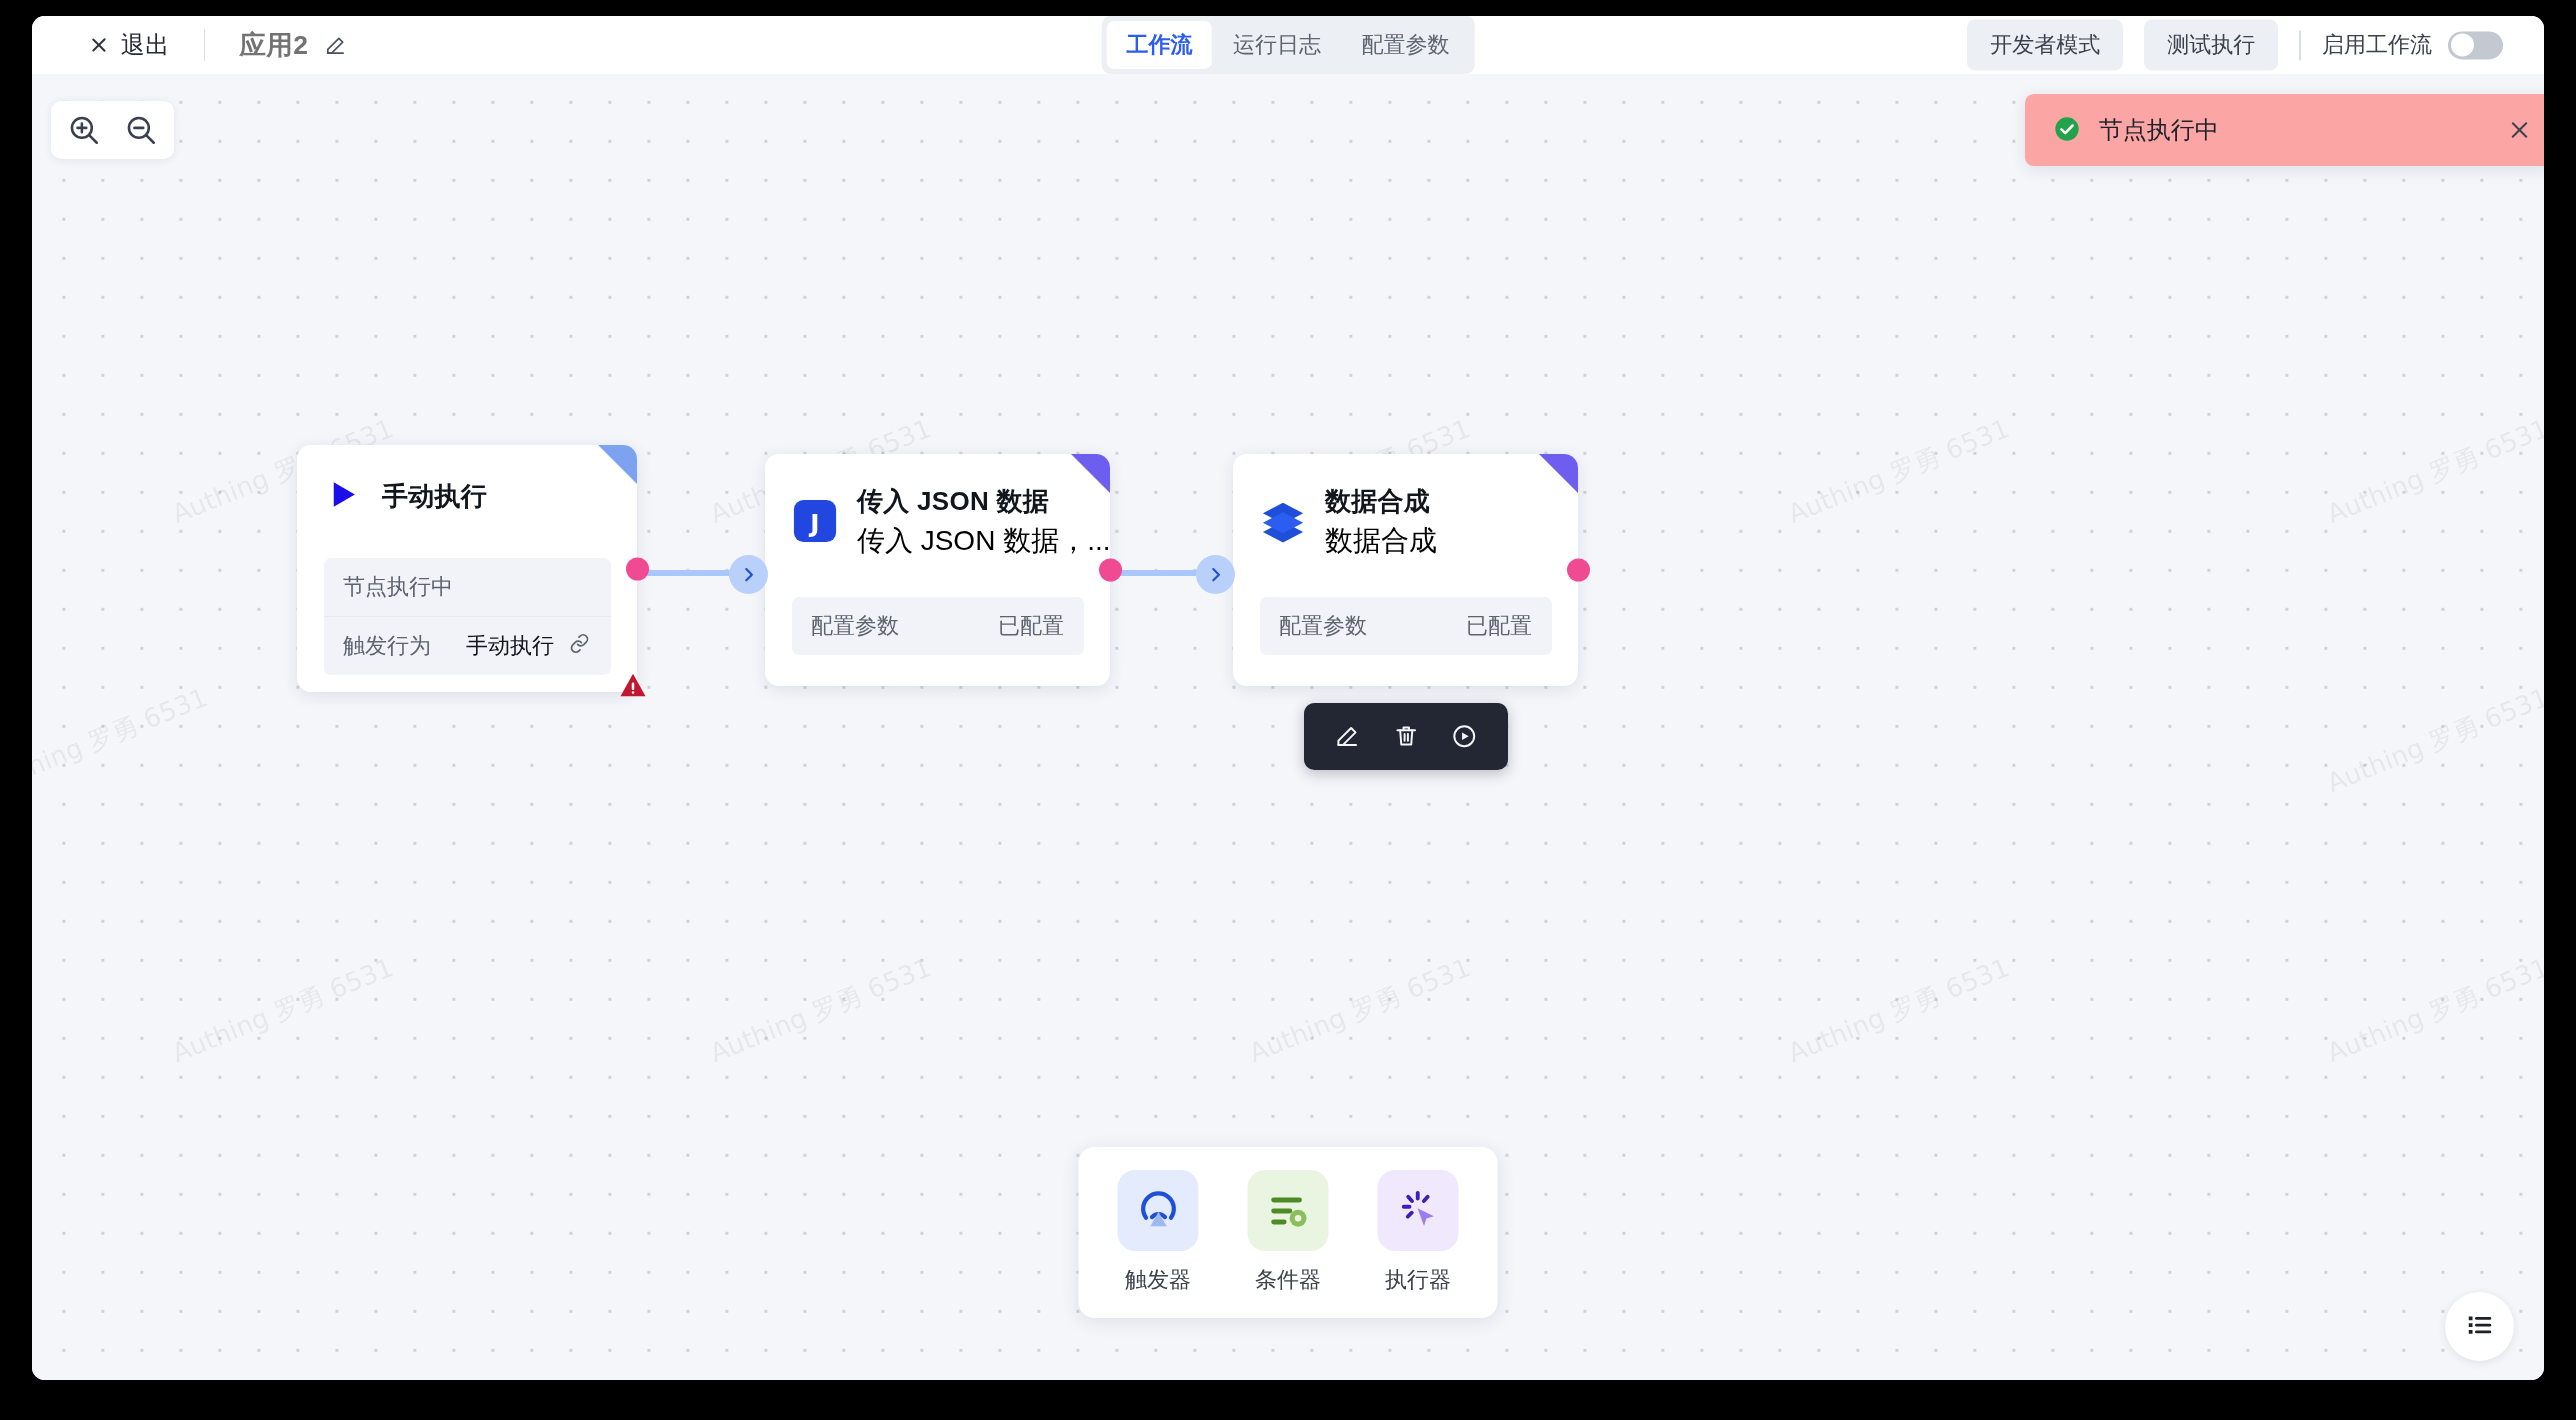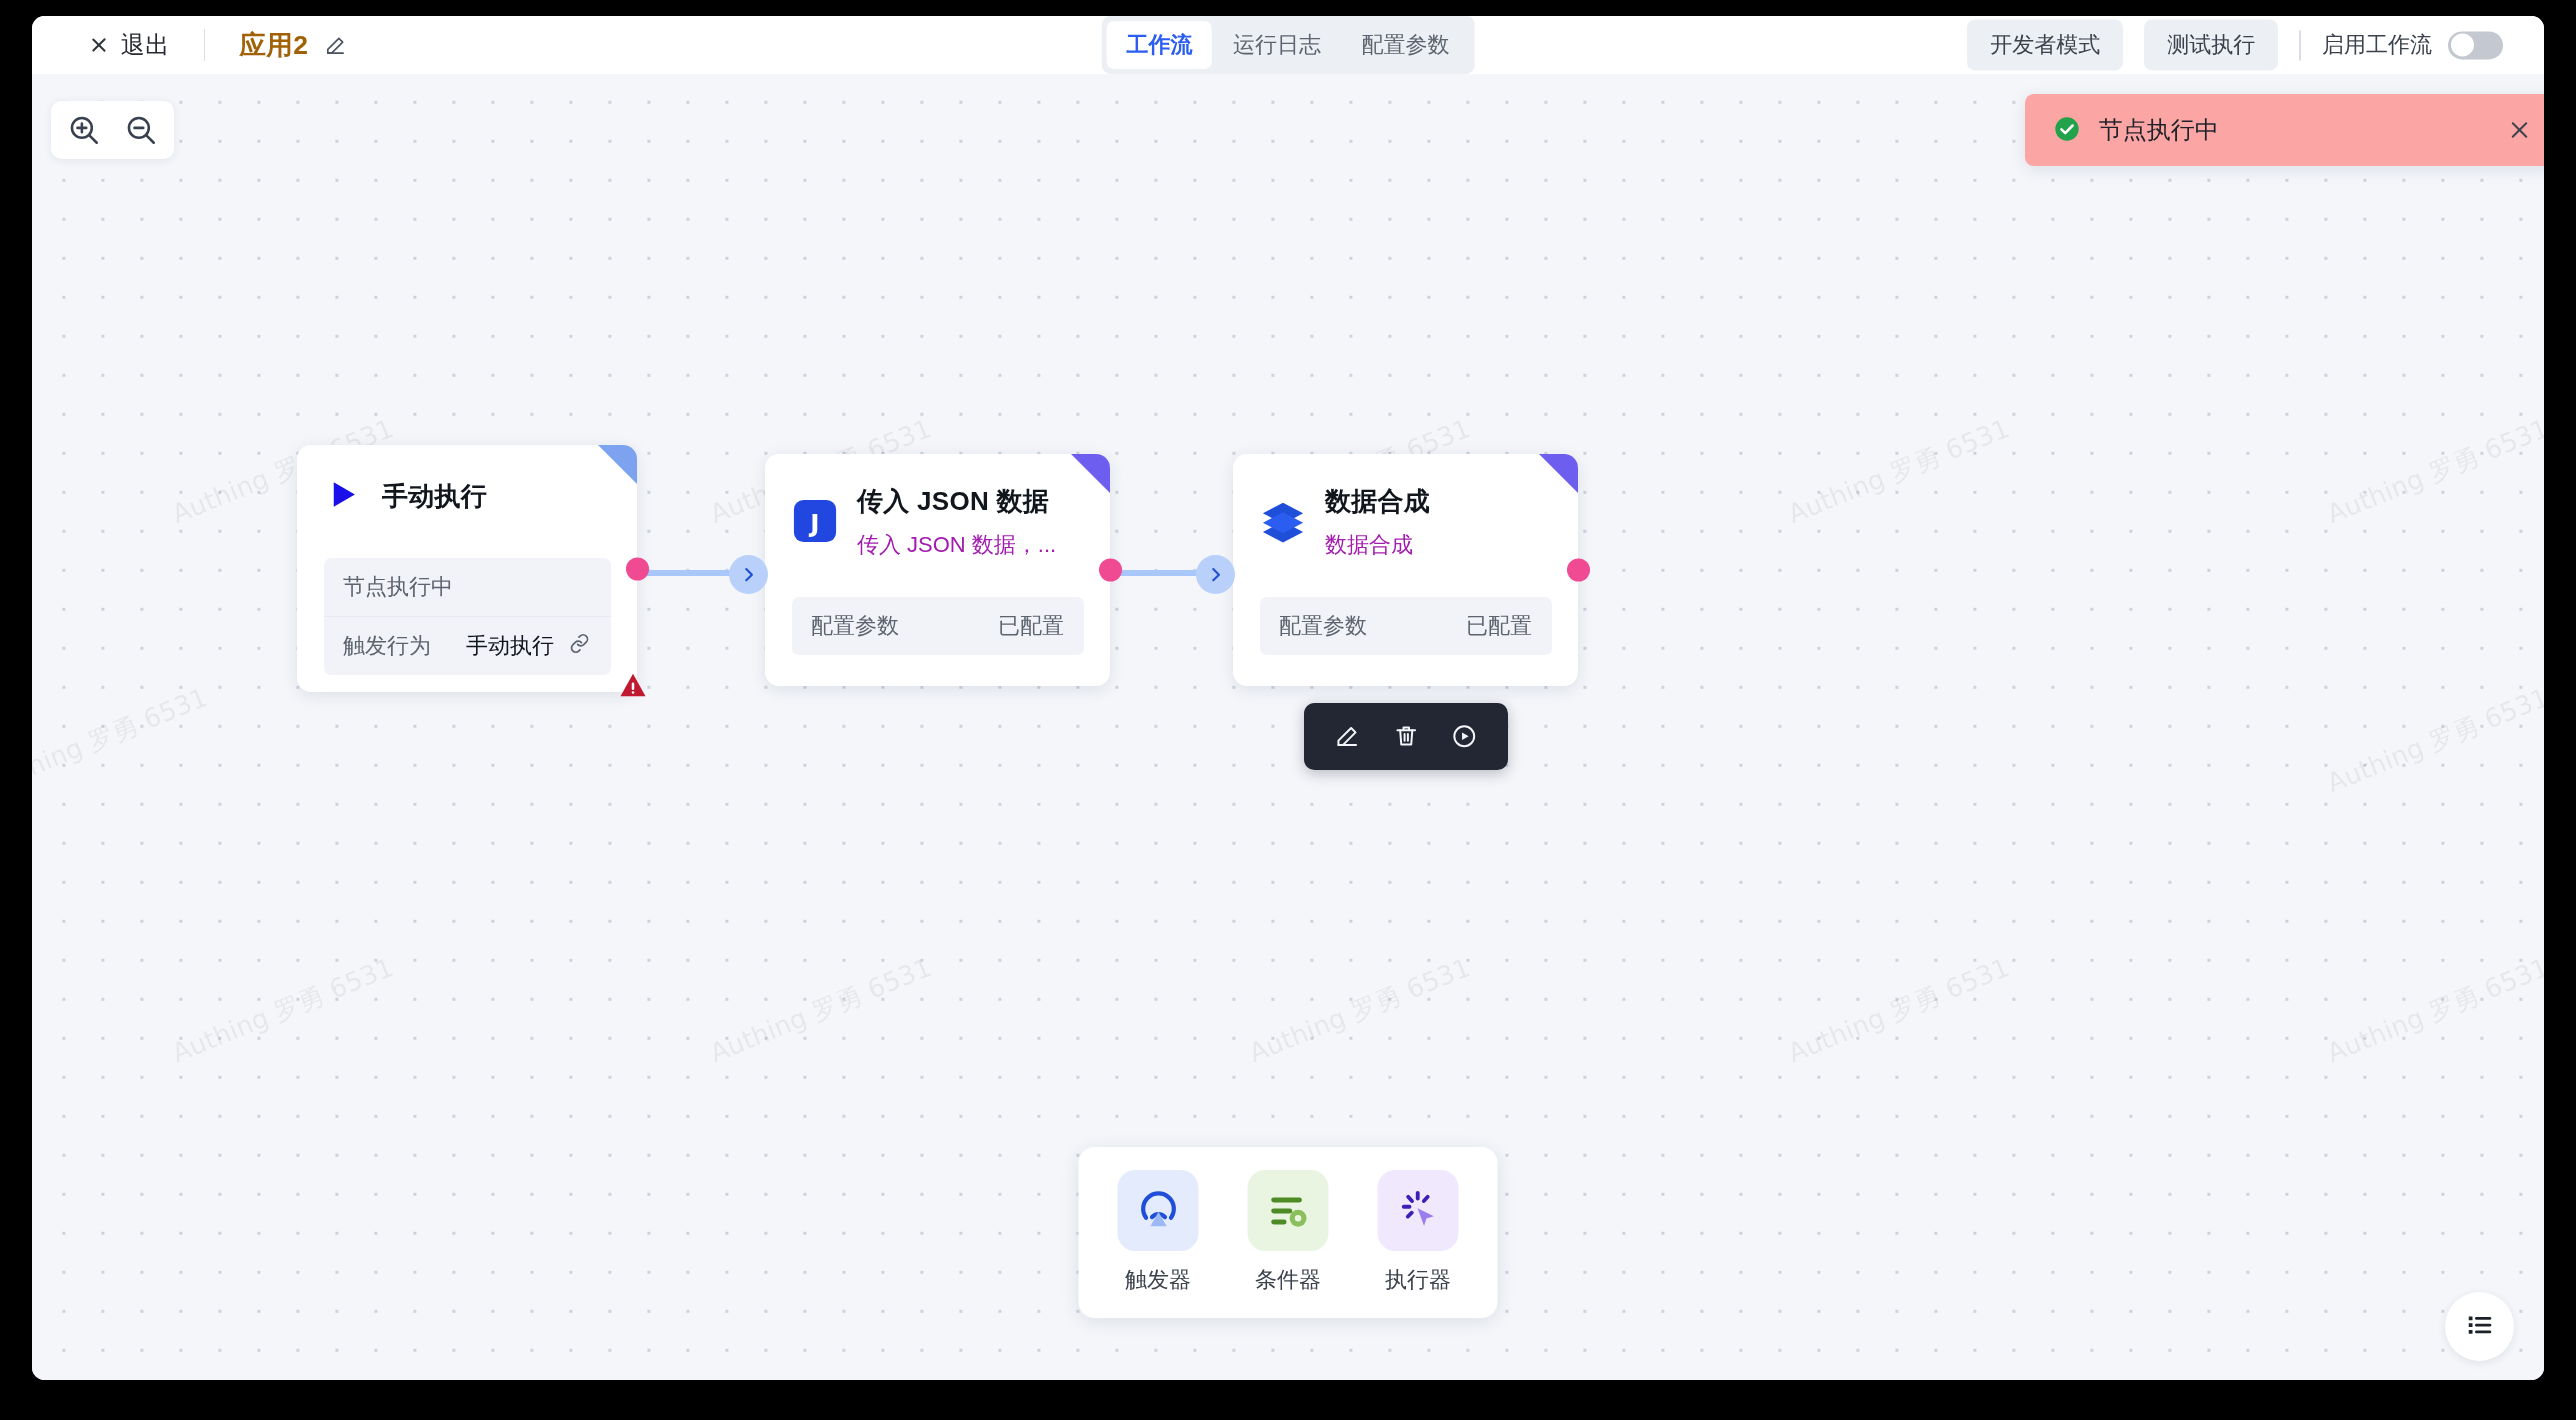--- a/index.html
+++ b/index.html
@@ -43,21 +43,21 @@
   }
   .exit-x::before { transform: rotate(45deg); }
   .exit-x::after  { transform: rotate(-45deg); }
   .exit-label { font-size: 24px; color: #262a33; letter-spacing: 0.4px; }
 
   .tb-divider {
     width: 1.8px; height: 32px; background: #d9dde4;
     margin: 0 34px;
   }
   .app-title {
-    font-size: 26.5px; font-weight: 700; color: #a16207; letter-spacing: 0.4px;
+    font-size: 26.5px; font-weight: 700; color: #737373; letter-spacing: 0.4px;
   }
   .pencil-icon { margin-left: 16px; cursor: pointer; display: inline-flex; }
 
   
   #tabgroup {
     position: absolute; left: 50%; top: 50%;
     transform: translate(-50%, -50%);
     background: #eceff4; border-radius: 8.8px;
     padding: 5.3px; display: flex; gap: 1.8px;
   }
@@ -146,21 +146,21 @@
     overflow: hidden;
   }
   .node-corner::after {
     content:""; position:absolute; right:0; top:0;
     width: 0; height: 0;
     border-left: 39px solid transparent;
     border-top: 39px solid var(--cc);
   }
   .node-head { display: flex; align-items: center; gap: 19.4px; padding: 30px 26.5px 0 26.5px; }
   .node-title { font-size: 26px; font-weight: 700; color: #11151c; letter-spacing: 0.3px; }
-  .node-sub { font-size: 22px; color: #a21caf; margin-top: 11px;
+  .node-sub { font-size: 28px; color: #000000; margin-top: 3px;
               white-space: nowrap; overflow: hidden; text-overflow: ellipsis; max-width: 256px; }
 
   .field-block { margin: 25px 26.5px 26.5px 26.5px; border-radius: 7px; overflow: hidden; }
   .field-row {
     display: flex; align-items: center; justify-content: space-between;
     background: #f1f3f8; padding: 14px 19.4px;
     font-size: 22px; color: #5d646f;
   }
   .field-row.alt { border-top: 1.8px solid #e6e9f0; align-items: flex-end; }
   .field-val { color: #11151c; display: flex; align-items: center; gap: 14px; }

